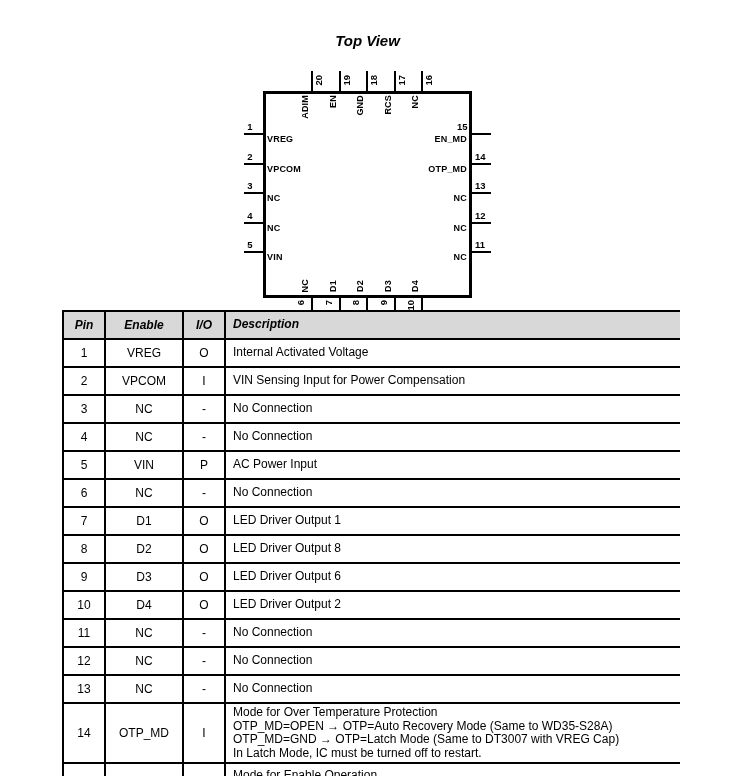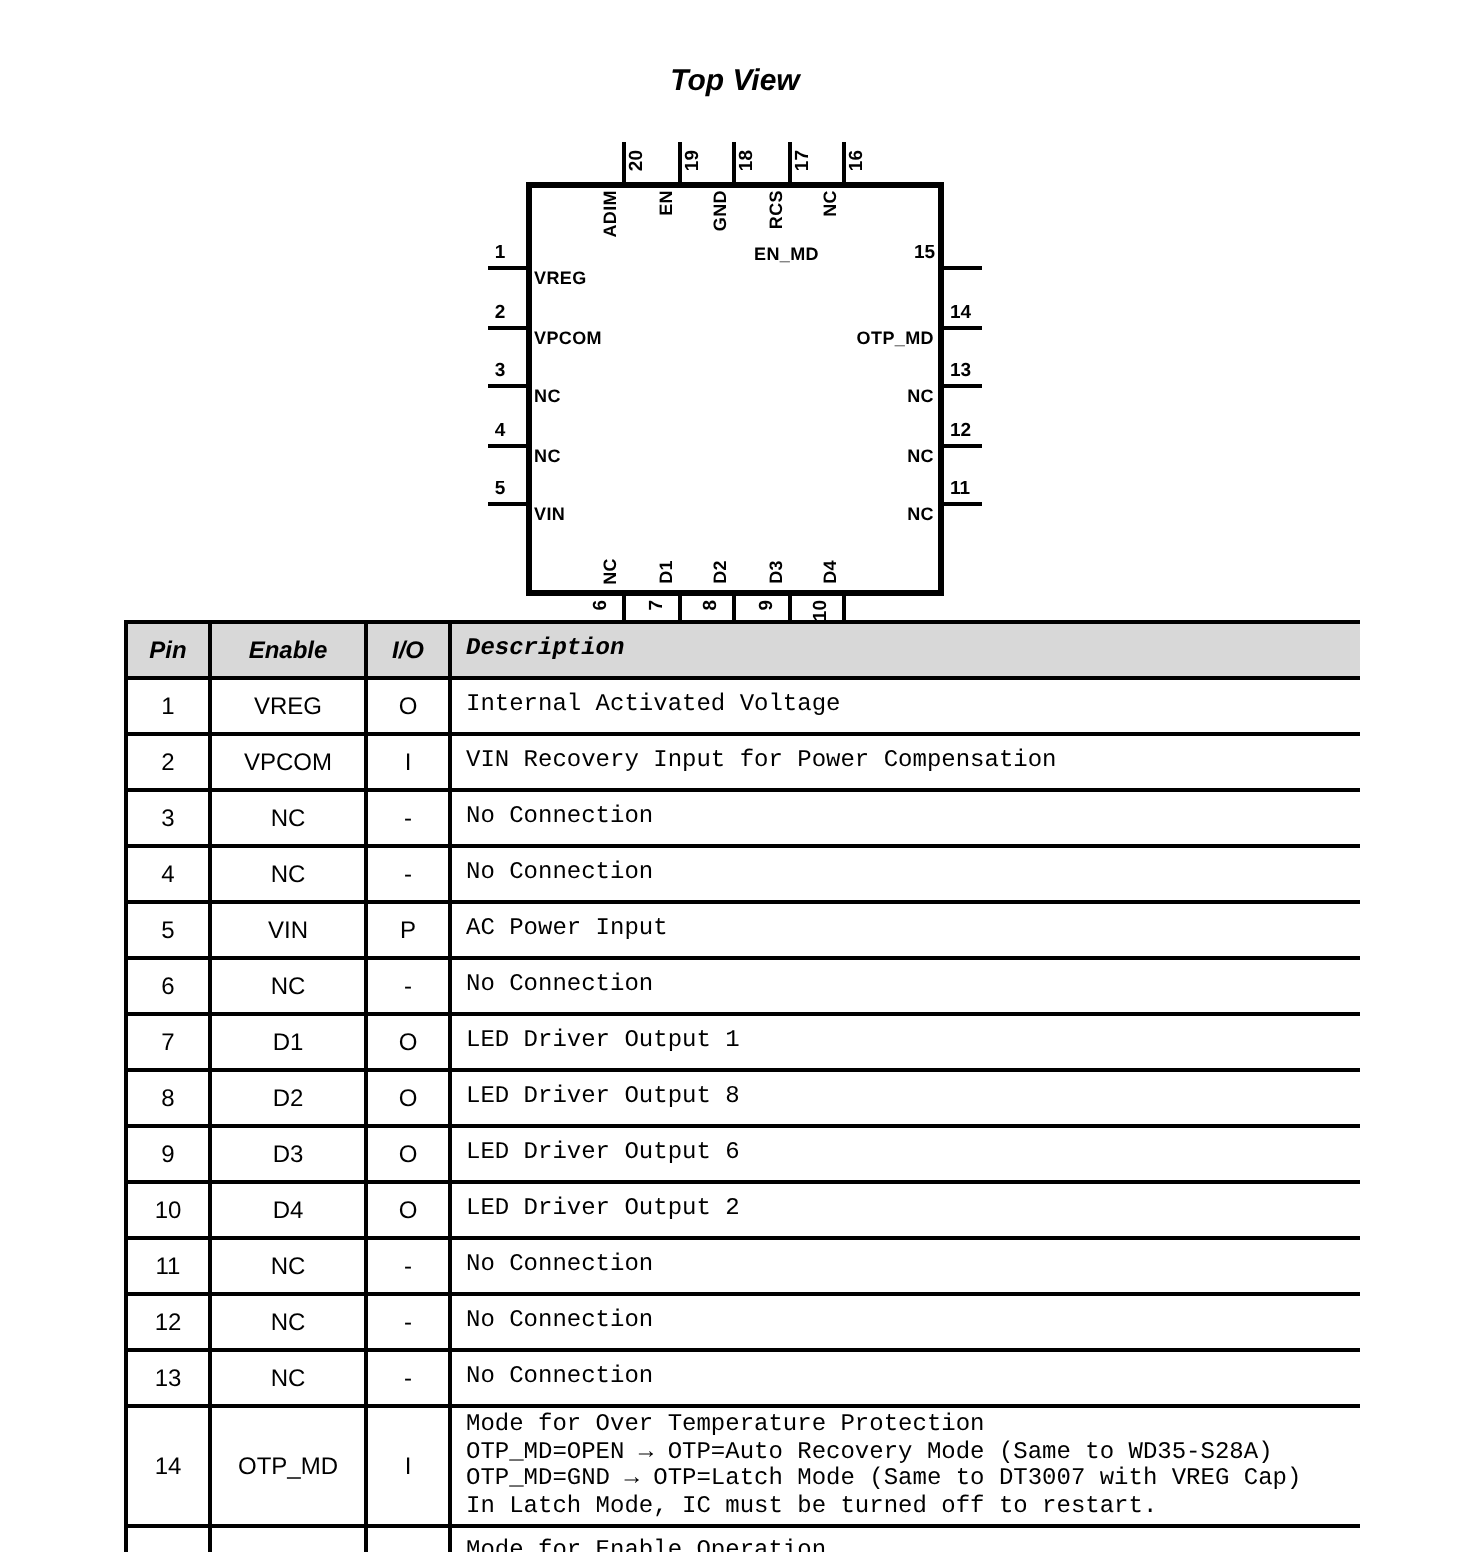--- a/index.html
+++ b/index.html
@@ -18,21 +18,21 @@
   .vtext{writing-mode:vertical-rl;transform:rotate(180deg);width:12px;text-align:left;}
   
   #tablewrap{position:absolute;left:62px;top:310px;}
   table{border-collapse:collapse;table-layout:fixed;width:617px;font-size:12px;}
   col.c-pin{width:42px;} col.c-sym{width:78px;} col.c-io{width:42px;} col.c-desc{width:455px;}
   th,td{border-left:2px solid #000;border-top:2px solid #000;border-bottom:2px solid #000;
         vertical-align:middle;padding:0;}
   th:last-child,td:last-child{border-right:none;}
   thead th{background:#d8d8d8;font-weight:bold;font-style:italic;height:22px;}
   .colc{text-align:center;}
-  td.desc,th.desc{text-align:left;padding:2px 4px 2px 7px;white-space:pre-line;line-height:13.5px;font-family:Liberation Mono, monospace;}
+  td.desc,th.desc{text-align:left;padding:2px 4px 2px 7px;white-space:pre-line;line-height:13.5px;}
   tbody td{height:22px;}
 </style>
 </head>
 <body>
 
 <div id="diagram">
   <div class="page-title">Top View</div>
   <div class="chip"></div>
 
 <div class="hstub" style="left: 244px; top: 105px;"></div>
@@ -45,21 +45,21 @@
     <div class="pnum" style="left: 242px; top: 152px; width: 16px; text-align: center;">3</div>
     <div class="plabel" style="left: 267px; top: 165px;">NC</div>
     <div class="hstub" style="left: 244px; top: 193.5px;"></div>
     <div class="pnum" style="left: 242px; top: 181.5px; width: 16px; text-align: center;">4</div>
     <div class="plabel" style="left: 267px; top: 194.5px;">NC</div>
     <div class="hstub" style="left: 244px; top: 223px;"></div>
     <div class="pnum" style="left: 242px; top: 211px; width: 16px; text-align: center;">5</div>
     <div class="plabel" style="left: 267px; top: 224px;">VIN</div>
     <div class="hstub" style="left: 472px; top: 105px;"></div>
     <div class="pnum" style="left: 457px; top: 93px; width: 18px;">15</div>
-    <div class="plabel" style="left: 377px; width: 90px; top: 94px;">EN_MD</div>
+    <div class="plabel" style="left: 377px; width: 90px; text-align: right; top: 106px;">EN_MD</div>
     <div class="hstub" style="left: 472px; top: 134.5px;"></div>
     <div class="pnum" style="left: 475px; top: 122.5px; width: 18px;">14</div>
     <div class="plabel" style="left: 377px; width: 90px; text-align: right; top: 135.5px;">OTP_MD</div>
     <div class="hstub" style="left: 472px; top: 164px;"></div>
     <div class="pnum" style="left: 475px; top: 152px; width: 18px;">13</div>
     <div class="plabel" style="left: 377px; width: 90px; text-align: right; top: 165px;">NC</div>
     <div class="hstub" style="left: 472px; top: 193.5px;"></div>
     <div class="pnum" style="left: 475px; top: 181.5px; width: 18px;">12</div>
     <div class="plabel" style="left: 377px; width: 90px; text-align: right; top: 194.5px;">NC</div>
     <div class="hstub" style="left: 472px; top: 223px;"></div>
@@ -117,21 +117,21 @@
         <tr style="height: 24px;">
           <td class="colc">1</td>
           <td class="colc">VREG</td>
           <td class="colc">O</td>
           <td class="desc">Internal Activated Voltage</td>
         </tr>
         <tr style="height: 24px;">
           <td class="colc">2</td>
           <td class="colc">VPCOM</td>
           <td class="colc">I</td>
-          <td class="desc">VIN Recovery Input for Power Compensation</td>
+          <td class="desc">VIN Sensing Input for Power Compensation</td>
         </tr>
         <tr style="height: 24px;">
           <td class="colc">3</td>
           <td class="colc">NC</td>
           <td class="colc">-</td>
           <td class="desc">No Connection</td>
         </tr>
         <tr style="height: 24px;">
           <td class="colc">4</td>
           <td class="colc">NC</td>

